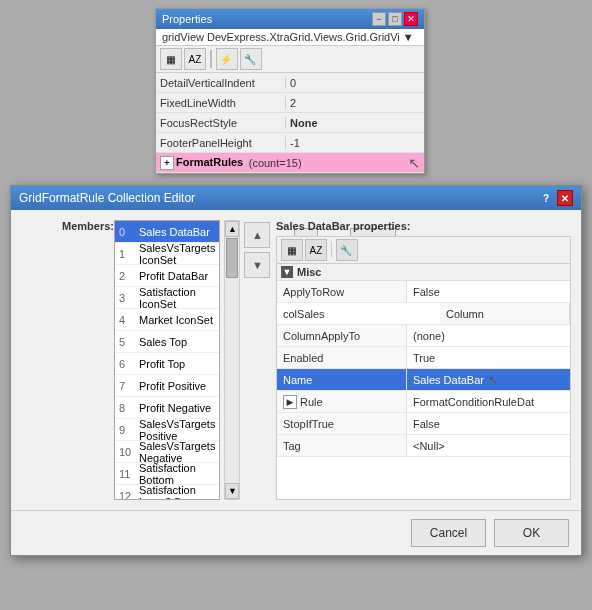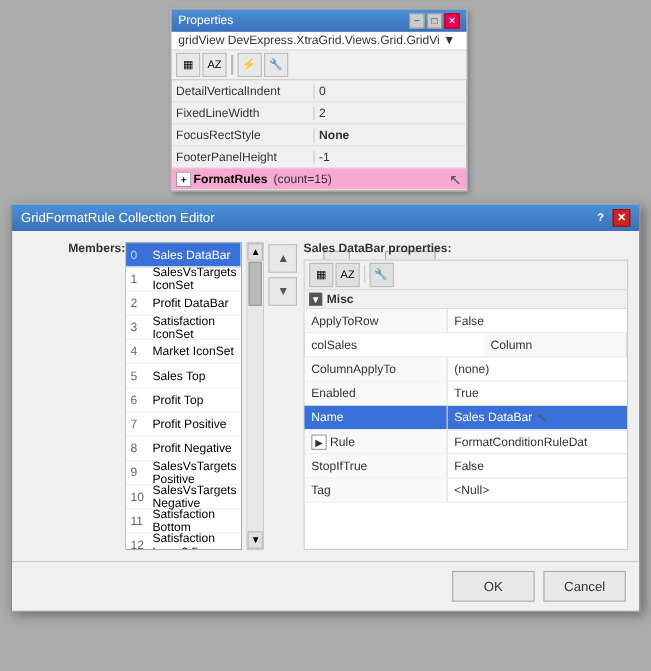--- a/index.html
+++ b/index.html
@@ -607,16 +607,16 @@
         </div>
         <div class="prop-table-row">
           <div class="ptcell name-cell">Tag</div>
           <div class="ptcell value-cell">&lt;Null&gt;</div>
         </div>
       </div>
     </div>
   </div>
 
   <div class="dialog-footer">
+    <button class="footer-btn">Cancel</button>
     <button class="footer-btn ok-btn">OK</button>
-    <button class="footer-btn">Cancel</button>
   </div>
 </div>
 
 </body></html>

